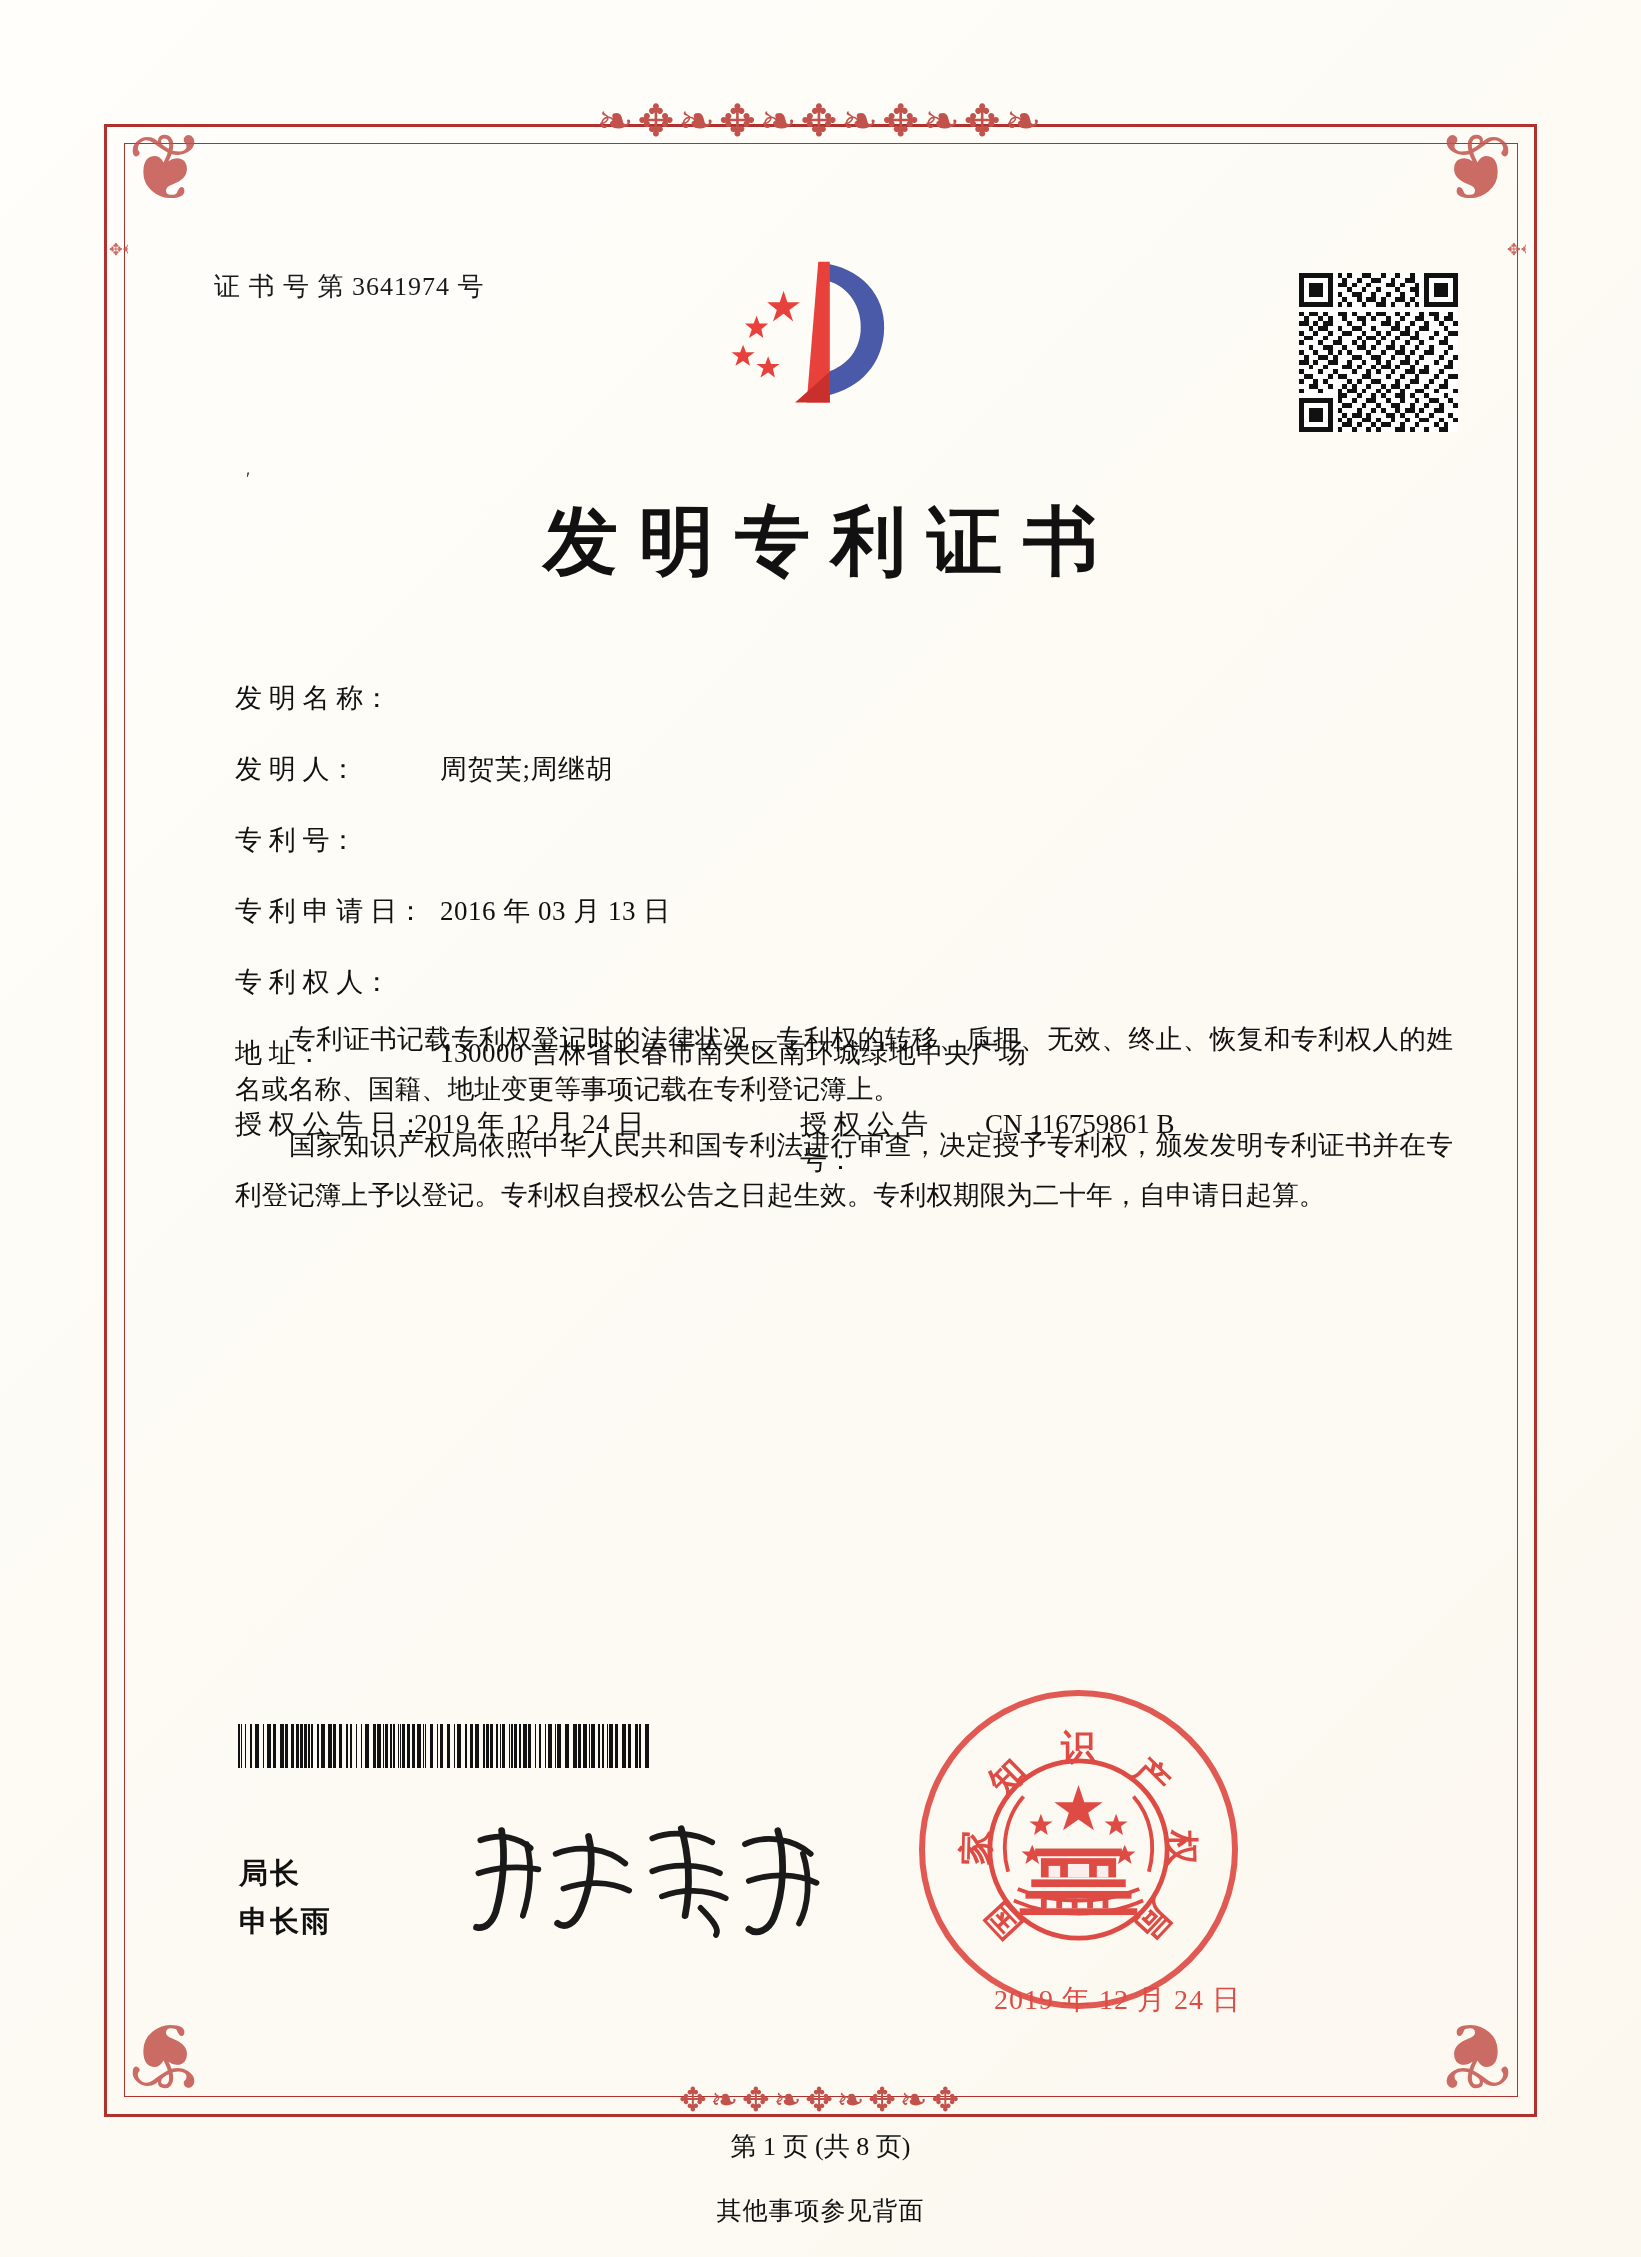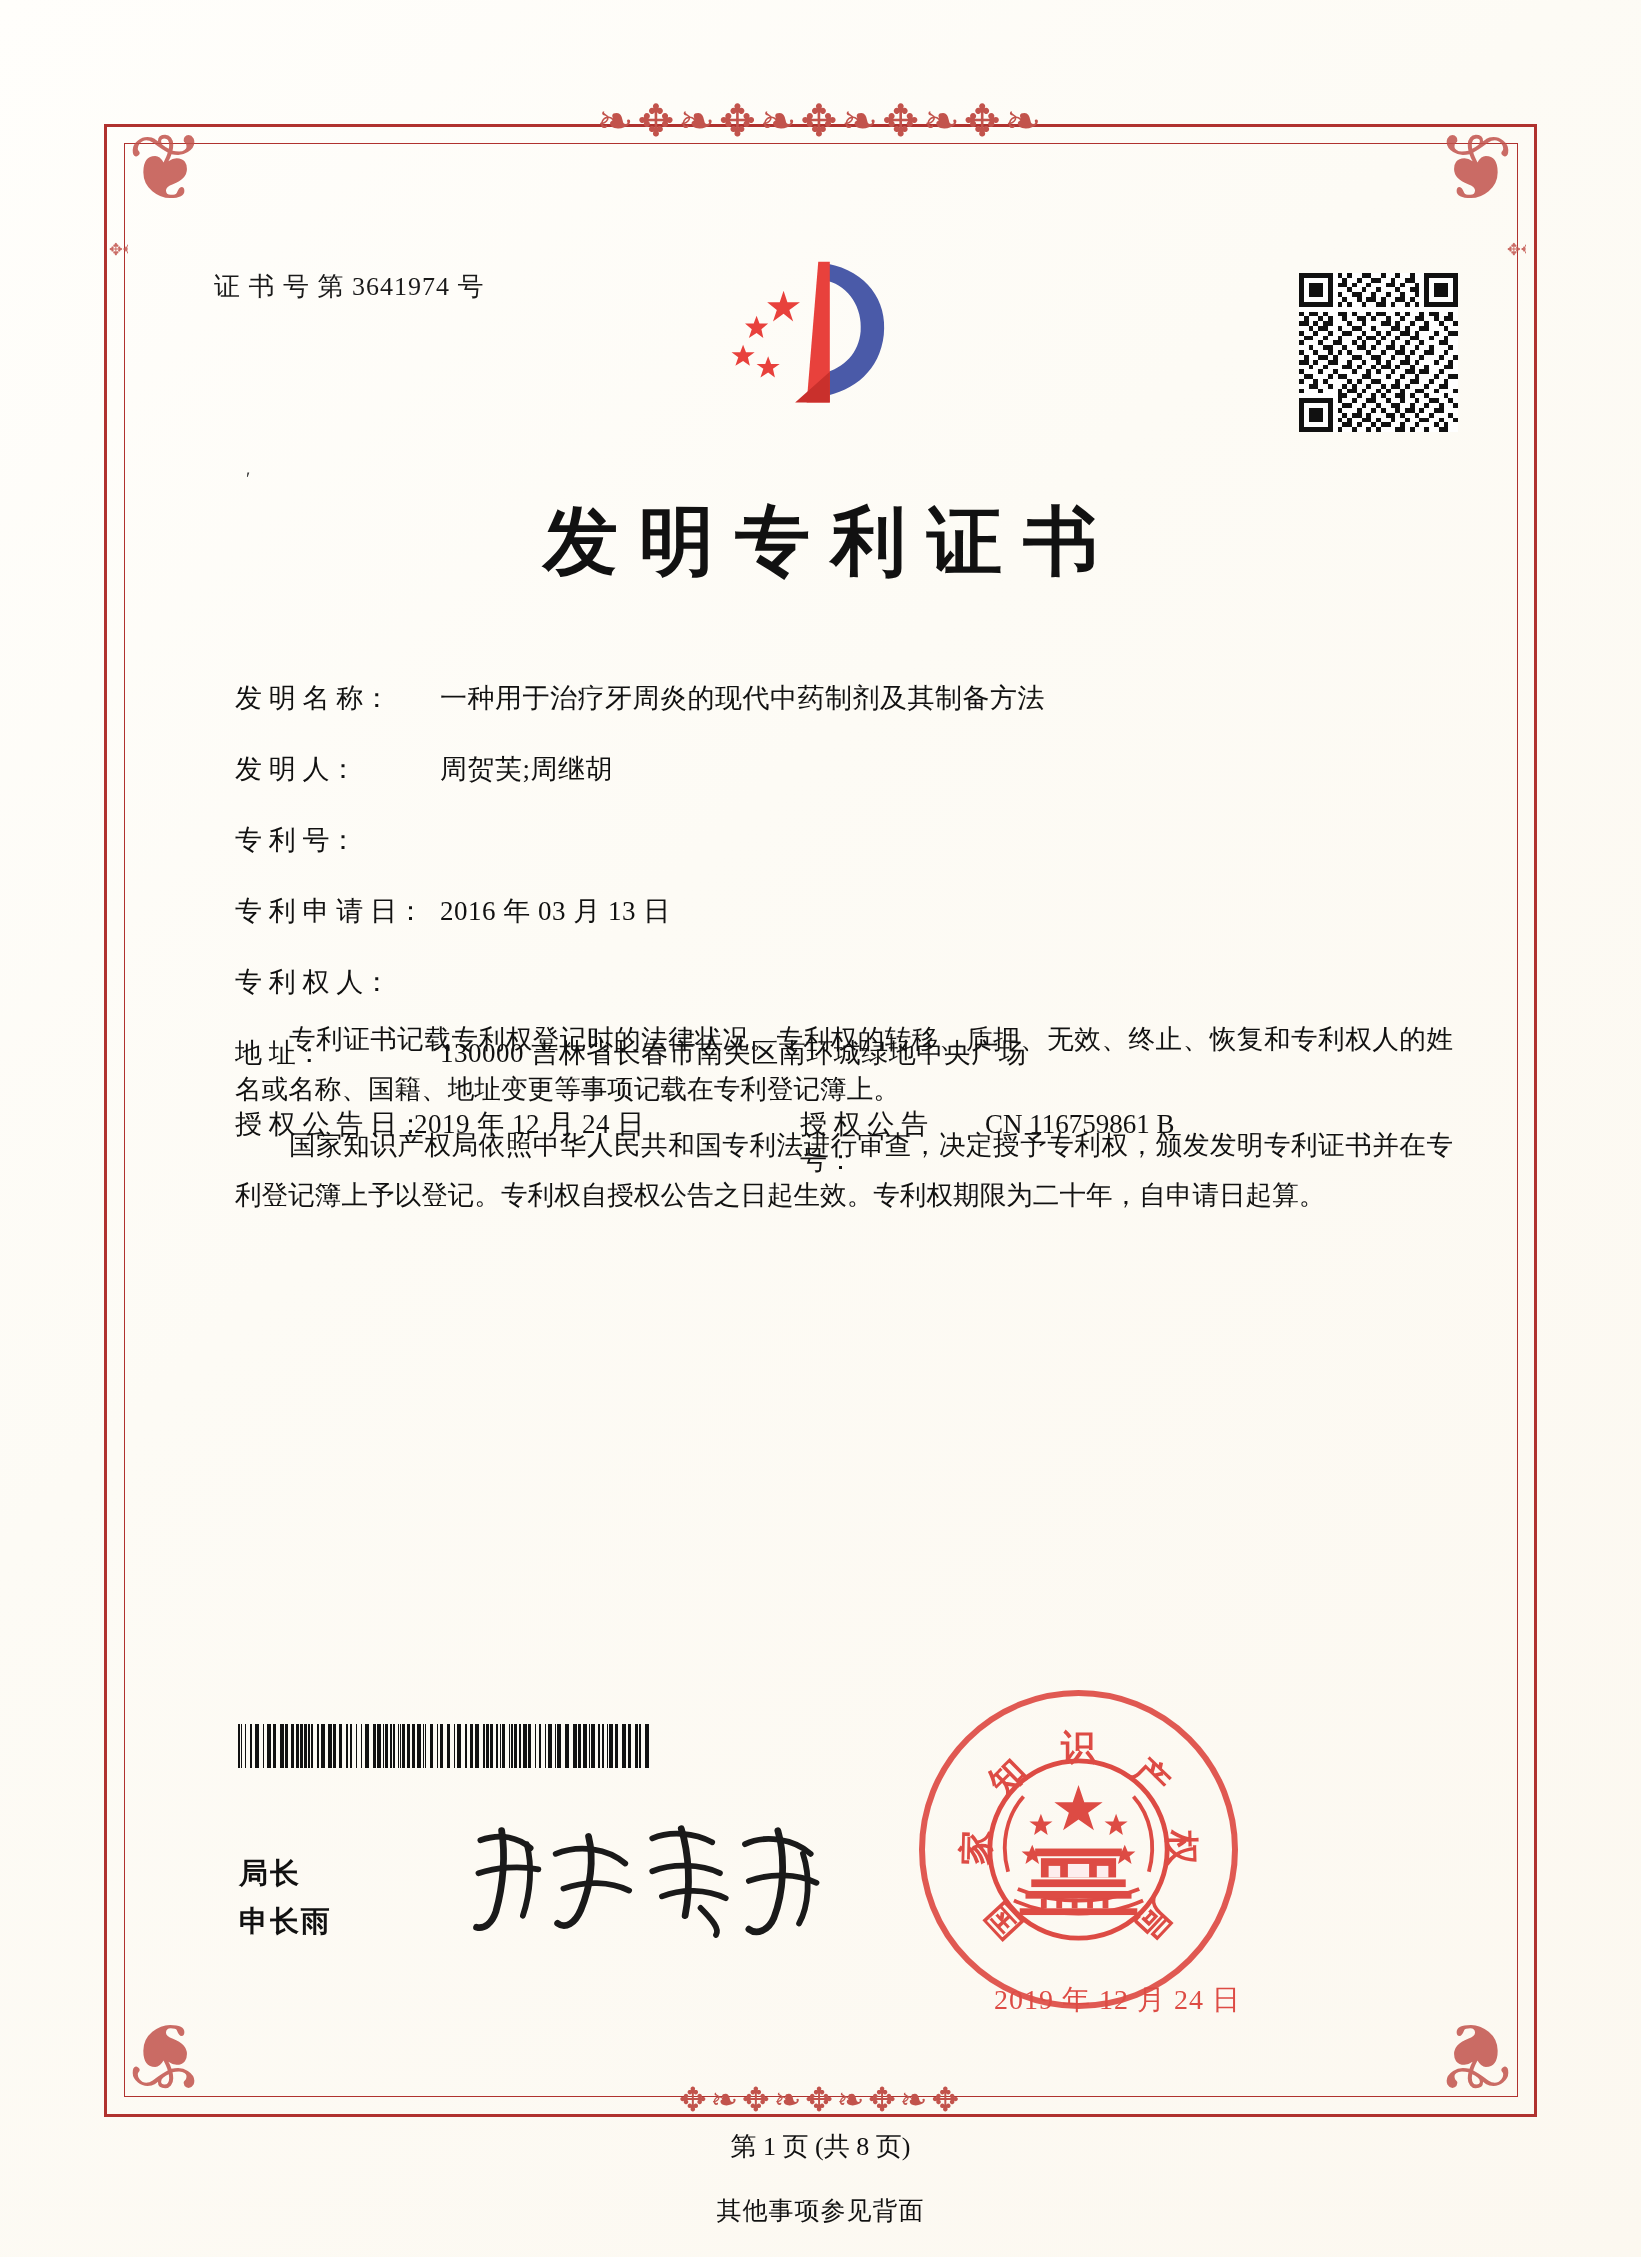--- a/index.html
+++ b/index.html
@@ -602,21 +602,20 @@
     </svg>
   </div>
 
   <div class="tick">ʹ</div>
 
   <div class="title">发明专利证书</div>
 
   <div class="fields">
     <div class="frow">
       <div class="flabel">发  明  名  称：</div>
-      <div class="fvalue">一种用于治疗牙周炎的现代中药制剂及其制备方法</div>
     </div>
     <div class="frow">
       <div class="flabel">发      明      人：</div>
       <div class="fvalue">周贺芙;周继胡</div>
     </div>
     <div class="frow">
       <div class="flabel">专      利      号：</div>
     </div>
     <div class="frow">
       <div class="flabel">专 利 申 请 日：</div>

